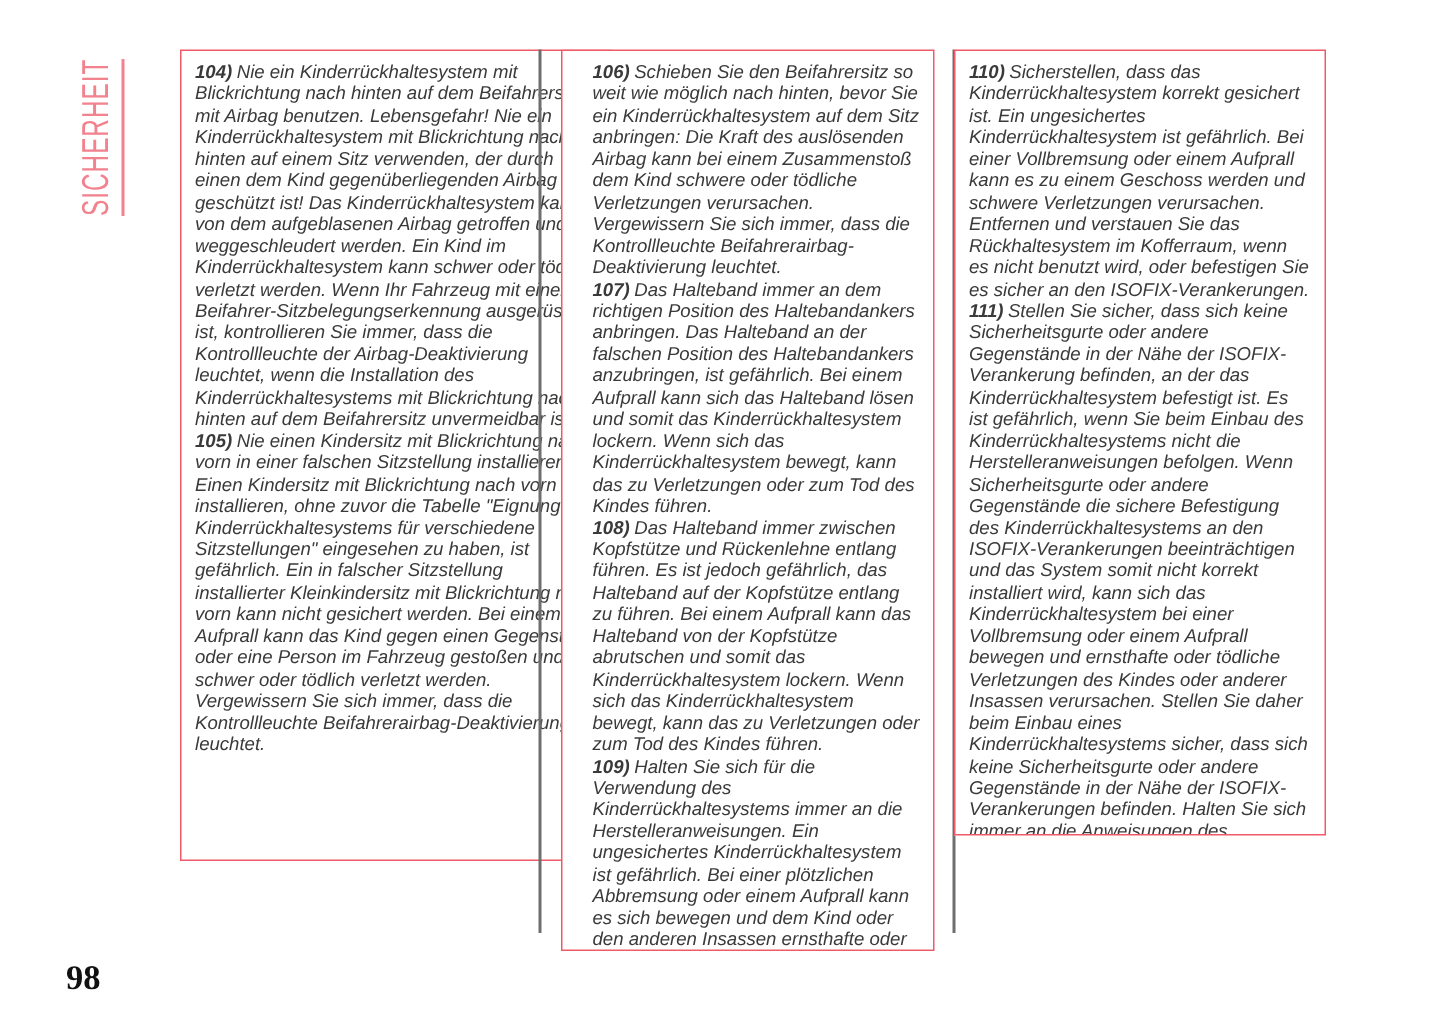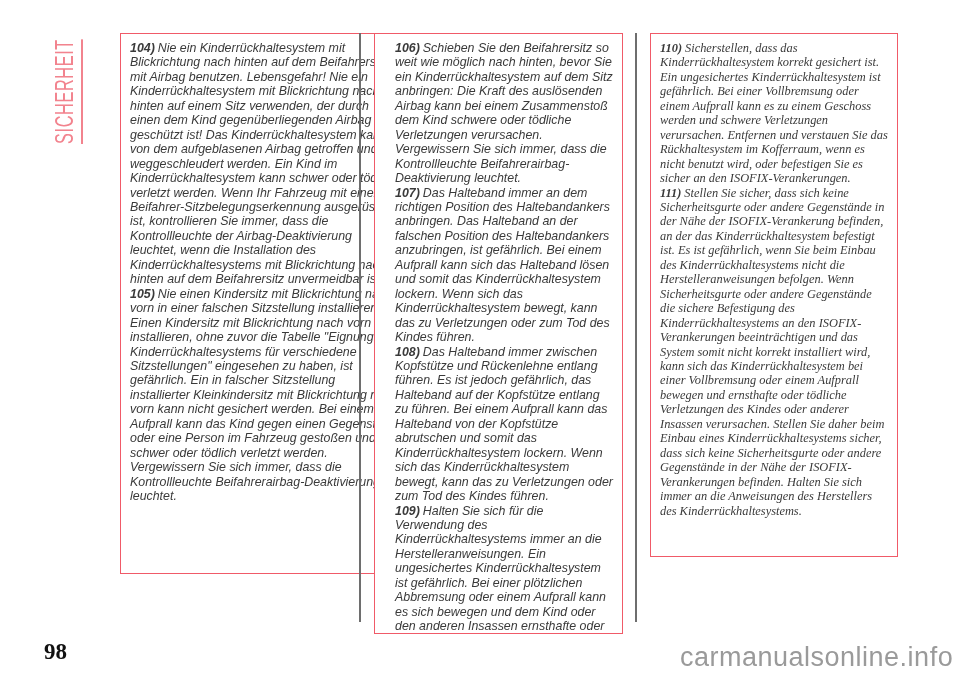--- a/index.html
+++ b/index.html
@@ -32,21 +32,21 @@
   .note-box {
     position: absolute;
     border: 1.5px solid #f05a68;
     background: #ffffff;
     padding: 7px 9px;
     box-sizing: border-box;
     overflow: hidden;
   }
   #note-box-1 { left: 120px; top: 33px; width: 288px; height: 541px; }
   #note-box-2 { left: 374px; top: 33px; width: 249px; height: 601px; padding-left: 20px; }
-  #note-box-3 { left: 650px; top: 33px; width: 248px; height: 524px; font-family: Liberation Serif, serif; }
+  #note-box-3 { left: 636px; top: 33px; width: 248px; height: 524px; }
 
   .note {
     margin: 0;
     font-style: italic;
     font-size: 12.4px;
     line-height: 14.45px;
     color: #3a3a3a;
     text-align: left;
   }
   .note-num { font-weight: bold; margin-right: 3px; }
@@ -110,15 +110,14 @@
 
   <div class="col-divider" id="divider-2"></div>
 
   <div class="note-box" id="note-box-3">
     <p class="note"><b class="note-num">110)</b><span>Sicherstellen, dass das Kinderrückhaltesystem korrekt gesichert ist. Ein ungesichertes Kinderrückhaltesystem ist gefährlich. Bei einer Vollbremsung oder einem Aufprall kann es zu einem Geschoss werden und schwere Verletzungen verursachen. Entfernen und verstauen Sie das Rückhaltesystem im Kofferraum, wenn es nicht benutzt wird, oder befestigen Sie es sicher an den ISOFIX-Verankerungen.</span></p>
     <p class="note"><b class="note-num">111)</b><span>Stellen Sie sicher, dass sich keine Sicherheitsgurte oder andere Gegenstände in der Nähe der ISOFIX-Verankerung befinden, an der das Kinderrückhaltesystem befestigt ist. Es ist gefährlich, wenn Sie beim Einbau des Kinderrückhaltesystems nicht die Herstelleranweisungen befolgen. Wenn Sicherheitsgurte oder andere Gegenstände die sichere Befestigung des Kinderrückhaltesystems an den ISOFIX-Verankerungen beeinträchtigen und das System somit nicht korrekt installiert wird, kann sich das Kinderrückhaltesystem bei einer Vollbremsung oder einem Aufprall bewegen und ernsthafte oder tödliche Verletzungen des Kindes oder anderer Insassen verursachen. Stellen Sie daher beim Einbau eines Kinderrückhaltesystems sicher, dass sich keine Sicherheitsgurte oder andere Gegenstände in der Nähe der ISOFIX-Verankerungen befinden. Halten Sie sich immer an die Anweisungen des Herstellers des Kinderrückhaltesystems.</span></p>
   </div>
 
   <div class="page-number">98</div>
 
-  <div class="watermark">carmanualsonline.info</div>
 
 </div>
 
 </body></html>

